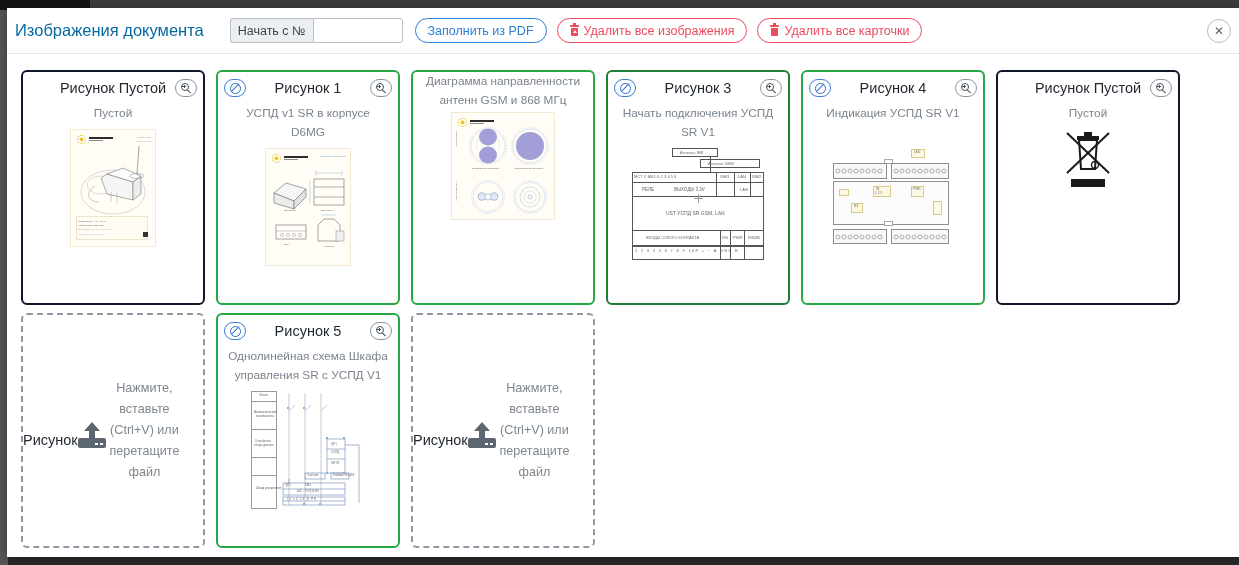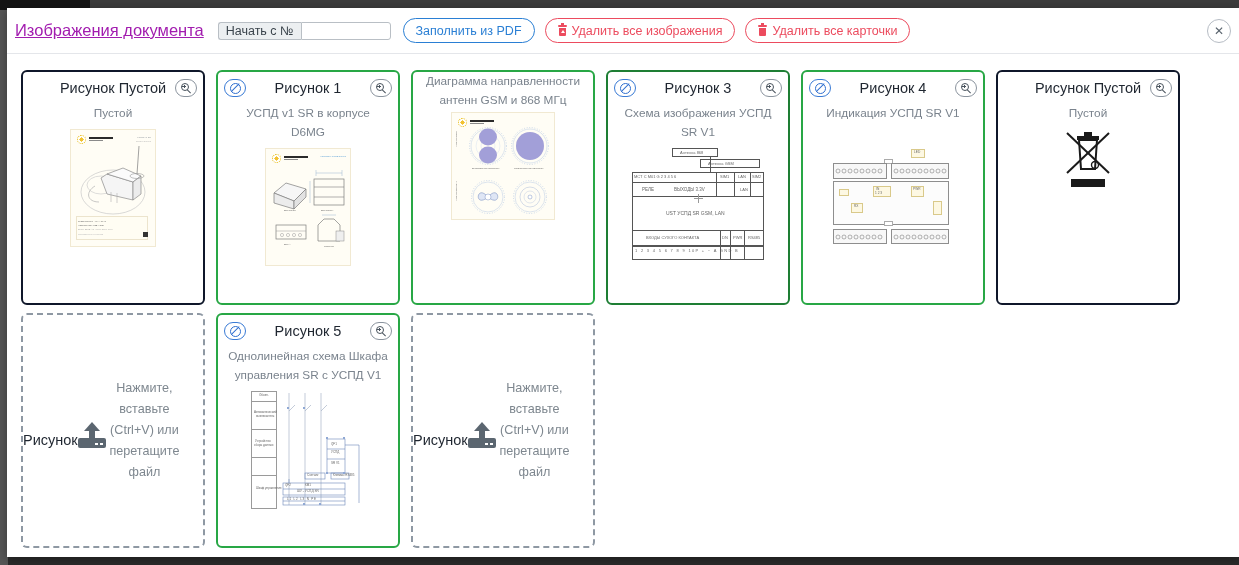--- a/index.html
+++ b/index.html
@@ -88,29 +88,28 @@
     position: relative;
     height: 46px;
     border-bottom: 1px solid #e4e6ea;
     display: flex;
     align-items: center;
     padding-left: 8px;
     box-sizing: border-box;
   }
   .modal-title {
     font-size: 16.5px;
-    color: #a21caf;
-    margin-right: 14px;
+    color: #0369a1;
+    margin-right: 26px;
     white-space: nowrap;
-    text-decoration: underline;
   }
   .input-group {
     display: flex;
     align-items: stretch;
-    height: 18px;
+    height: 25px;
     margin-right: 12px;
   }
   .input-addon {
     background: #eceff1;
     border: 1px solid #b9bfc5;
     border-right: none;
     border-radius: 3px 0 0 3px;
     font-size: 12.5px;
     color: #3b444c;
     display: flex;
@@ -603,21 +602,21 @@
             <div class="card-title">Рисунок 3</div>
             <div class="icon-btn zoom">
                 <span class="zoom-icon">
                   <span class="lens"></span>
                   <span class="plus-h"></span>
                   <span class="plus-v"></span>
                   <span class="handle"></span>
                 </span>
               </div>
           </div>
-          <div class="card-caption">Схема изображения УСПД SR V1</div>
+          <div class="card-caption">Начать подключения УСПД SR V1</div>
           <div class="thumb-wrap" style="margin-top:6px;">
             <div style="width:140px;height:118px;position:relative;background:#fff;">
               <div style="position:absolute;left:44px;top:0;width:46px;height:9px;border:1px solid #555;box-sizing:border-box;background:#fff;"></div>
               <div class="tiny-text" style="left:52px;top:3px;font-size:4px;">Антенна 868</div>
               <div style="position:absolute;left:72px;top:11px;width:60px;height:9px;border:1px solid #555;box-sizing:border-box;background:#fff;"></div>
               <div class="tiny-text" style="left:80px;top:14px;font-size:4px;">Антенна GSM</div>
               <div style="position:absolute;left:4px;top:24px;width:132px;height:88px;border:1px solid #555;box-sizing:border-box;background:#fff;"></div>
               <div style="position:absolute;left:4px;top:24px;width:132px;height:11px;border-bottom:1px solid #555;box-sizing:border-box;"></div>
               <div class="tiny-text" style="left:6px;top:27px;font-size:4px;">МСТ C М01 G 2 3 4 5 6</div>
               <div class="tiny-text" style="left:92px;top:27px;font-size:4px;">SIM1</div>

